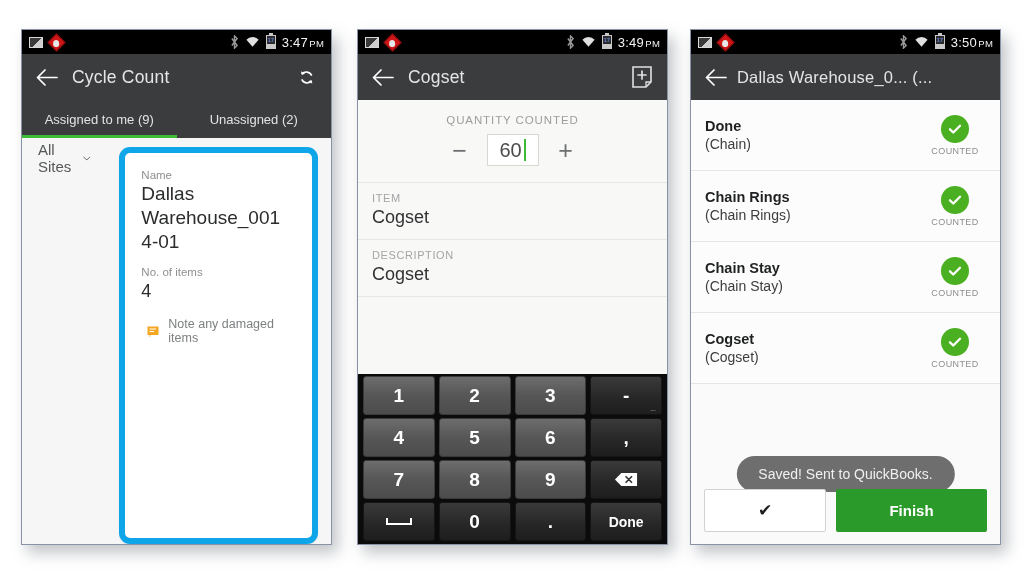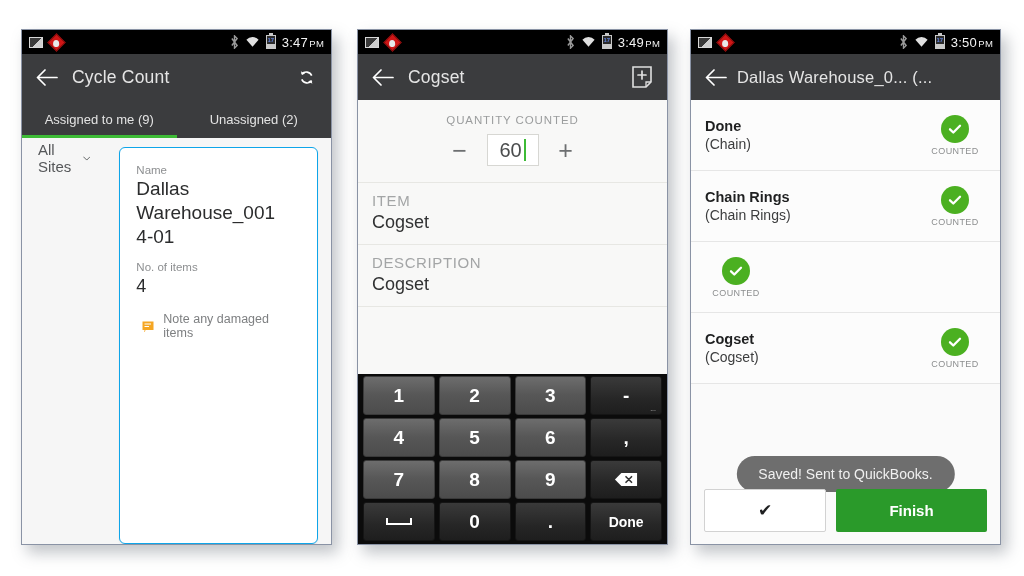--- a/index.html
+++ b/index.html
@@ -103,21 +103,21 @@
   .p1-body { flex: 1 1 auto; background: #f6f6f6; display: flex; flex-direction: row; }
   .sitefilter {
     height: 40px; flex: 0 0 40px; display: flex; align-items: center;
     padding: 0 16px; background: #f6f6f6; gap: 8px; cursor: pointer;
   }
   .sitefilter-label { font-size: 15px; color: #555759; }
   .chev { width: 11px; height: 7px; }
 
   .card {
     margin: 9px 13px 0 13px; background: #ffffff;
-    border: 1px solid #0ea5e9; border-radius: 6px;
+    border: 6px solid #0ea5e9; border-radius: 11px;
     box-shadow: 0 1px 2px rgba(0,0,0,0.07);
     padding: 16px 16px 14px 16px; cursor: pointer;
   }
   .fld-label { font-size: 11.5px; color: #8d8f91; margin-bottom: 1px; }
   .fld-value { font-size: 19px; color: #2b2c2d; line-height: 24px; font-weight: 400; }
   .fld-value.small { font-size: 18px; }
   .card-gap { height: 12px; }
   .note-row { display: flex; align-items: center; gap: 9px; margin-top: 14px; padding-left: 6px; }
   .note-ico { width: 12px; height: 11px; flex: 0 0 12px; }
   .note-text { font-size: 12.5px; color: #7d7f81; }
@@ -141,21 +141,21 @@
     display: flex; align-items: center; justify-content: center;
     padding: 0 7px; cursor: text;
   }
   .qty-value { font-size: 20px; color: #4a4c4d; }
   .caret { width: 2px; height: 22px; background: #3dbb36; margin-left: 2px; }
 
   .p2-field {
     background: #f8f8f7; padding: 9px 14px 10px 14px;
     border-bottom: 1px solid #e7e7e3;
   }
-  .p2-field .fld-label { font-size: 15px; color: #a3a5a6; letter-spacing: .6px; }
+  .p2-field .fld-label { font-size: 11px; color: #a3a5a6; letter-spacing: .6px; }
   .p2-field .fld-value { font-size: 18px; color: #313233; margin-top: 1px; }
   .p2-filler { background: #f8f8f7; flex: 1 1 auto; }
 
   
   .keyboard { background: #0b0b0b; padding: 2px 3px 3px 3px; flex: 0 0 auto; }
   .kb-row { display: flex; height: 39px; margin-bottom: 3px; }
   .kb-row:last-child { margin-bottom: 0; }
   .key {
     flex: 1 1 0; margin: 0 2px; border-radius: 3px;
     background: linear-gradient(180deg,#6d6d6d 0%, #575757 48%, #4c4c4c 100%);
@@ -444,20 +444,24 @@
         <div class="li-status">
           <span class="badge">
               <svg viewBox="0 0 16 16">
                 <path d="M3 8.3 L6.3 11.5 L13 4.8" fill="none" stroke="#fff" stroke-width="2.3" stroke-linecap="round" stroke-linejoin="round"></path>
               </svg>
             </span>
           <div class="li-status-label">COUNTED</div>
         </div>
       </div>
       <div class="listitem">
+        <div class="li-text">
+          <div class="li-name">Chain Stay</div>
+          <div class="li-sub">(Chain Stay)</div>
+        </div>
         <div class="li-status">
           <span class="badge">
               <svg viewBox="0 0 16 16">
                 <path d="M3 8.3 L6.3 11.5 L13 4.8" fill="none" stroke="#fff" stroke-width="2.3" stroke-linecap="round" stroke-linejoin="round"></path>
               </svg>
             </span>
           <div class="li-status-label">COUNTED</div>
         </div>
       </div>
       <div class="listitem">

